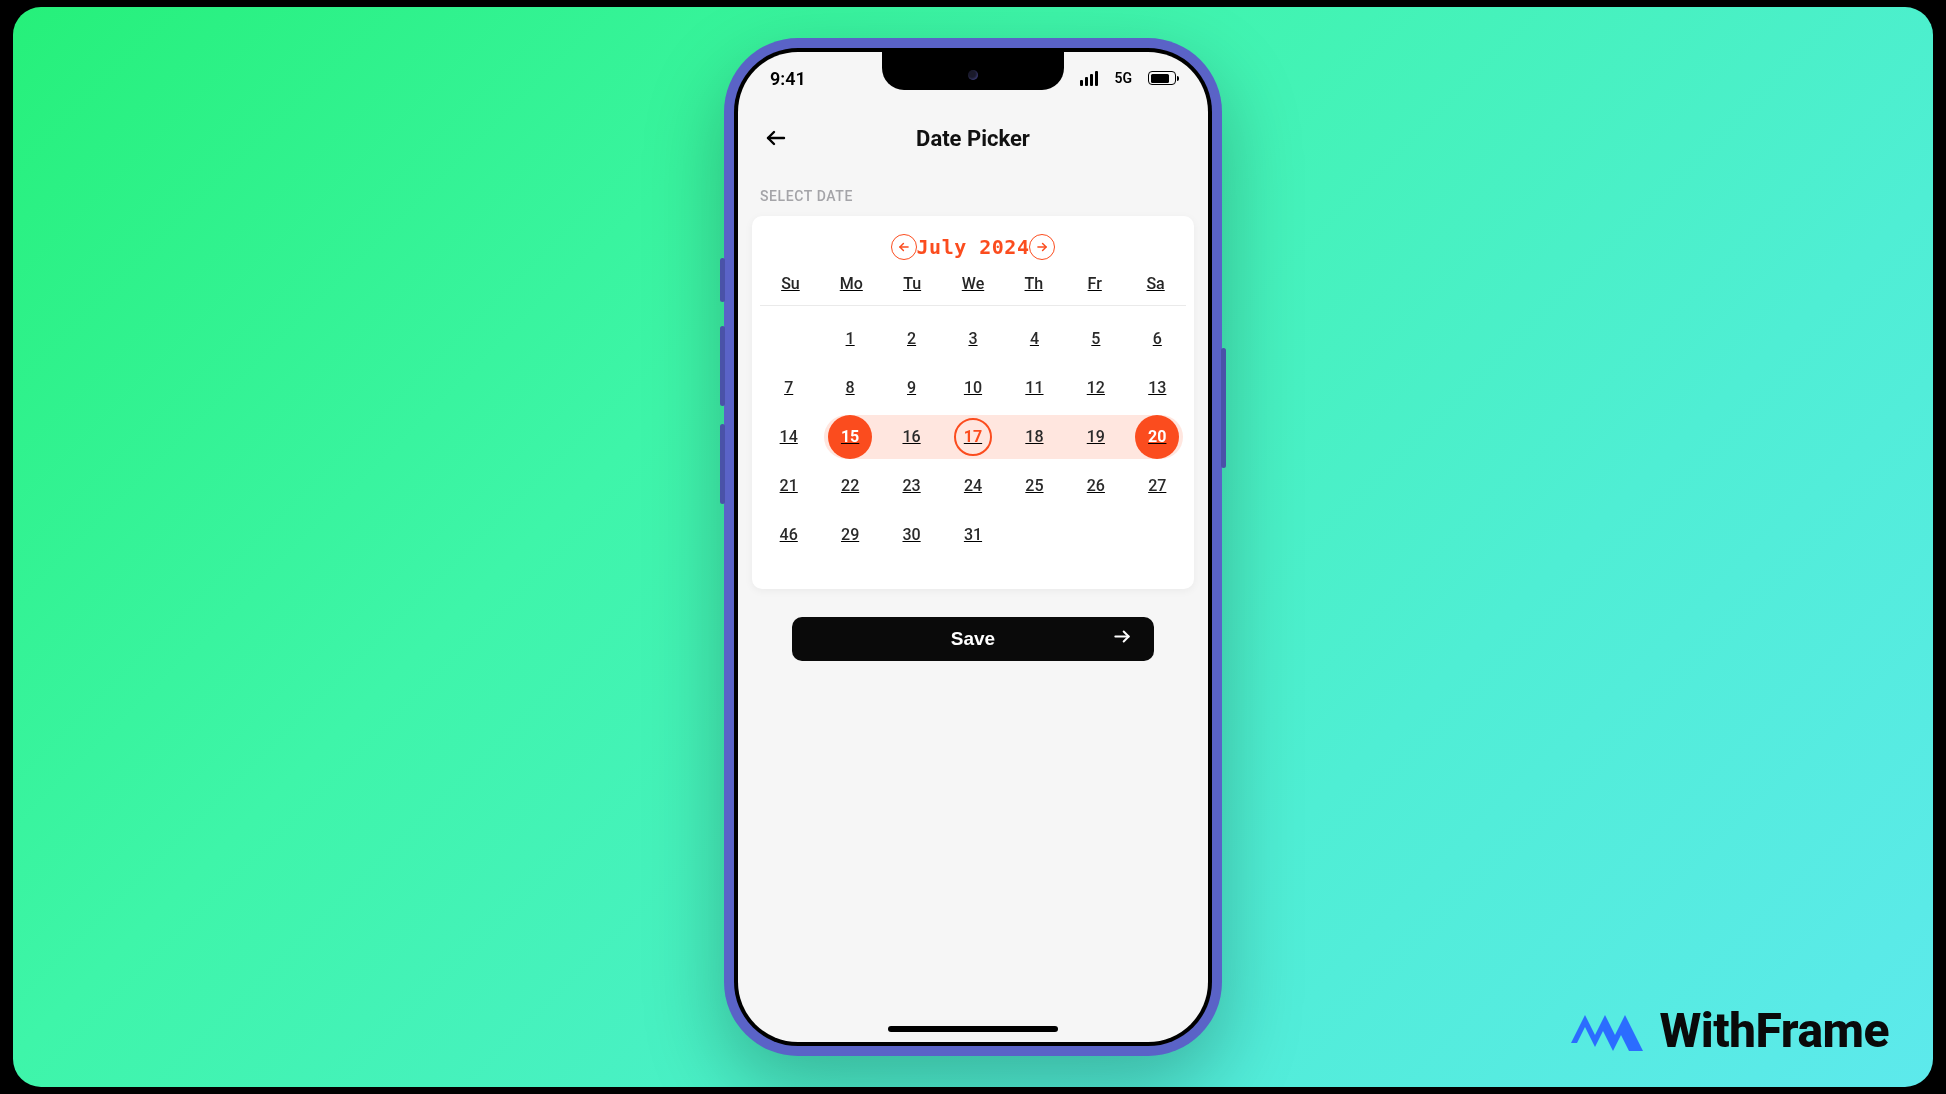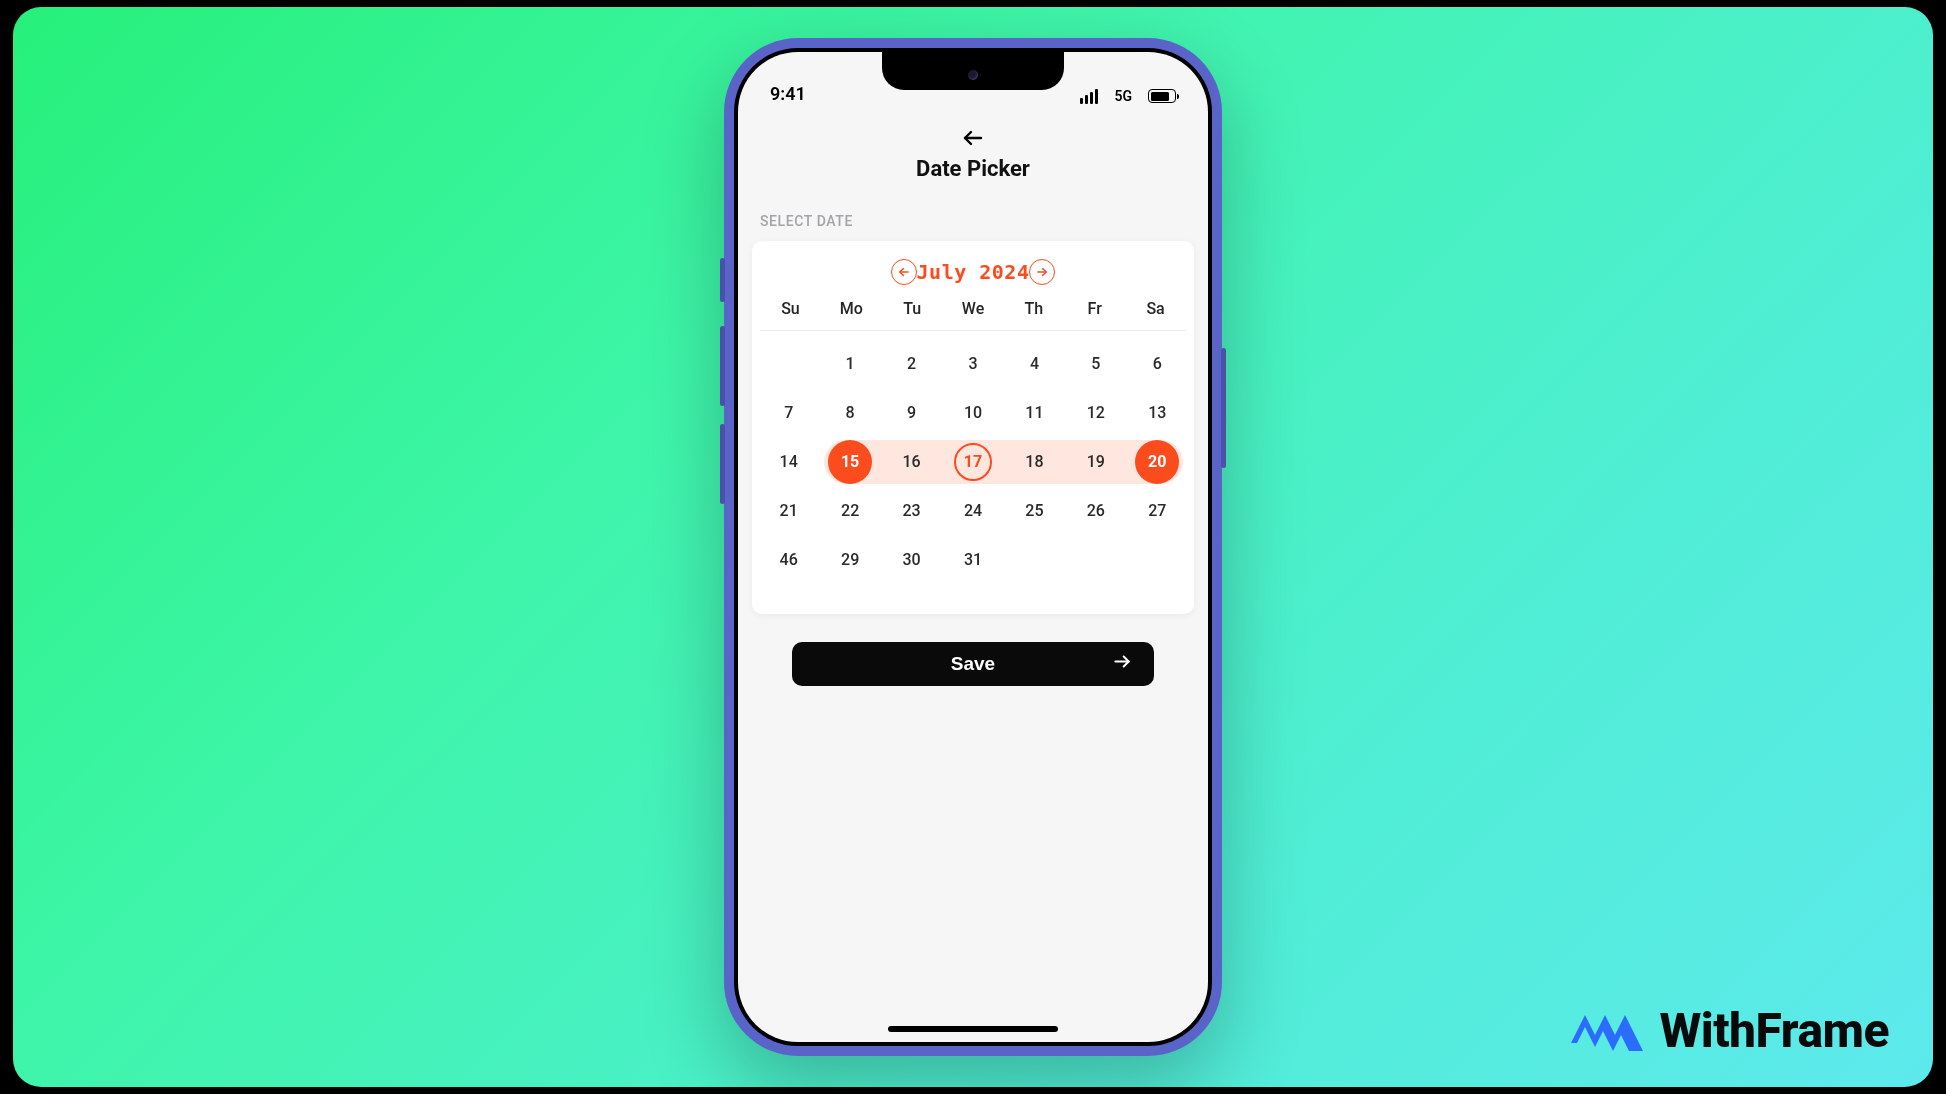--- a/index.html
+++ b/index.html
@@ -88,21 +88,21 @@
     height: 10px;
     background: #1a1a2a;
     border-radius: 50%;
     box-shadow: inset -1px -1px 2px rgba(80,80,160,0.6);
   }
 
   
   .status-bar {
     height: 56px;
     display: flex;
-    align-items: flex-end;
+    align-items: center;
     justify-content: space-between;
     padding: 0 32px 4px;
     font-size: 18px;
     font-weight: 600;
     color: #000;
   }
   .status-right {
     display: flex;
     align-items: center;
     gap: 16px;
@@ -146,21 +146,20 @@
     height: 100%;
     background: #000;
     border-radius: 1.5px;
   }
 
   
   .header {
     display: flex;
     align-items: center;
     padding: 12px 20px 16px;
-    flex-direction: column;
   }
   .back-btn {
     width: 36px;
     height: 36px;
     display: flex;
     align-items: center;
     justify-content: center;
     cursor: pointer;
   }
   .header-spacer { width: 36px; }
@@ -212,20 +211,21 @@
     font-family: ui-monospace, "SF Mono", Menlo, Consolas, monospace;
     font-size: 20px;
     font-weight: 700;
     color: #fb4c1e;
     letter-spacing: 0.5px;
   }
 
   .dow-row, .week-row {
     display: grid;
     grid-template-columns: repeat(7, 1fr);
+    text-decoration: underline;
   }
   .dow-row {
     border-bottom: 1px solid #eaeaea;
     margin: 0 2px;
     padding-bottom: 12px;
   }
   .dow-cell {
     text-align: center;
     font-size: 16px;
     font-weight: 500;

